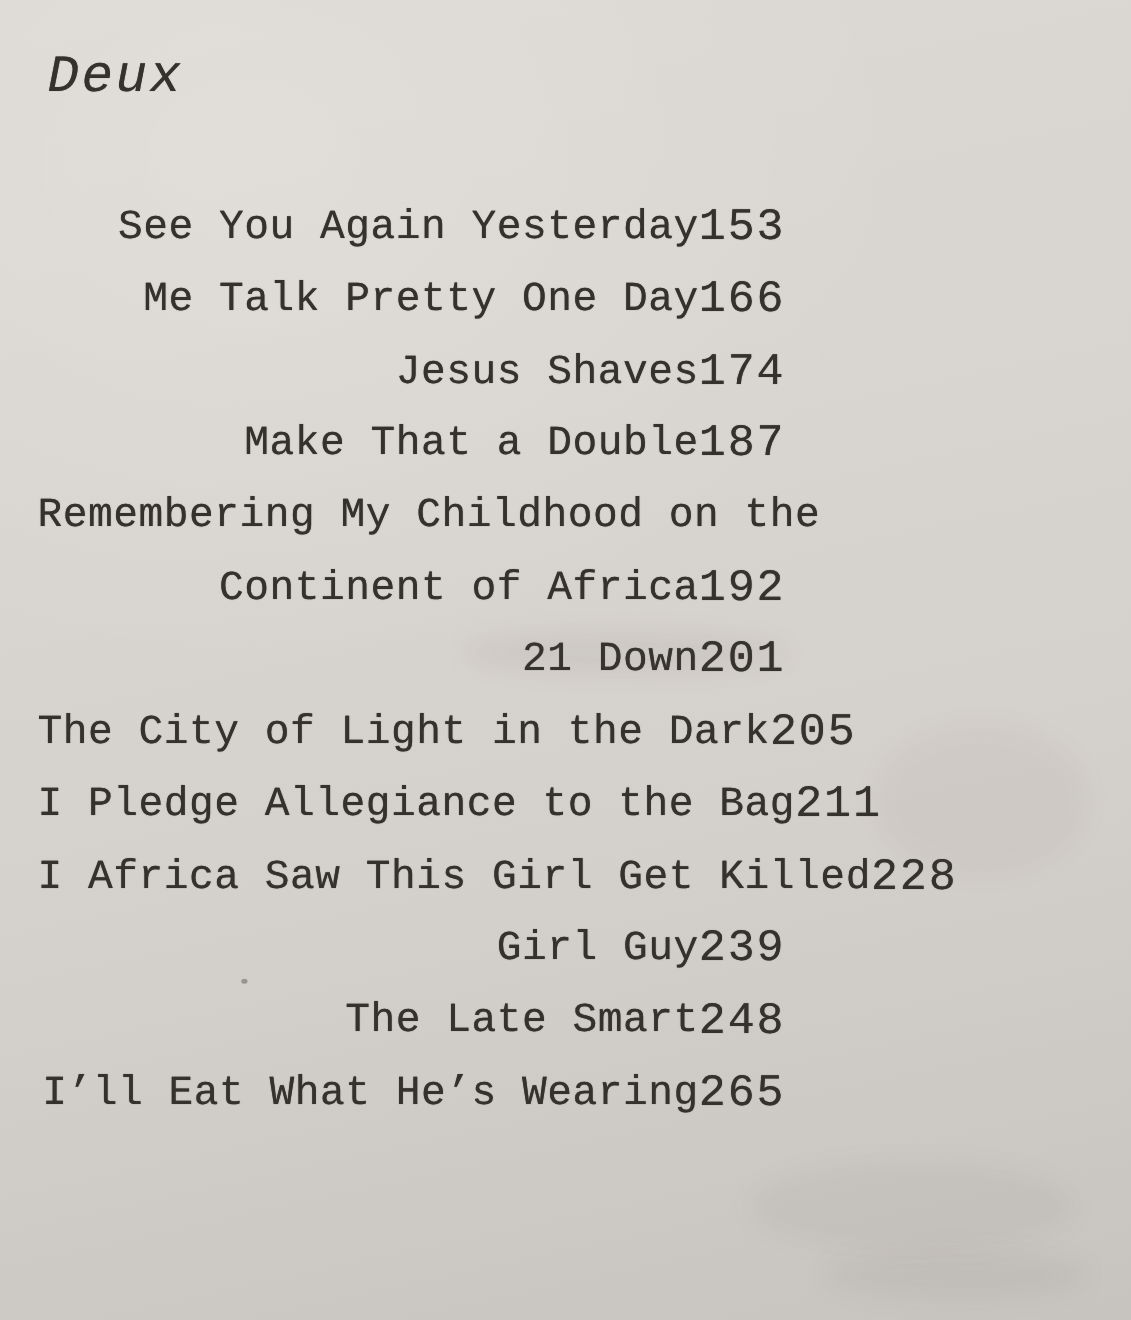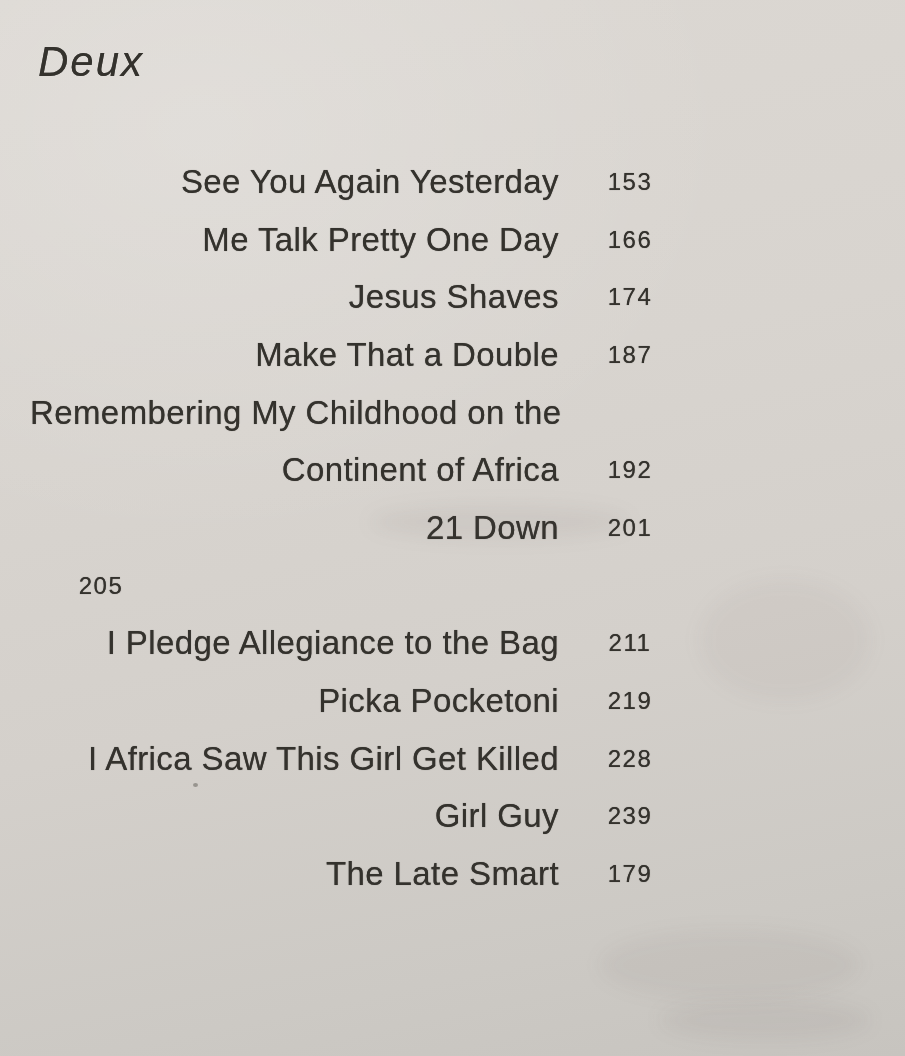--- a/index.html
+++ b/index.html
@@ -8,21 +8,21 @@
   }
   body {
     width: 905px;
     height: 1056px;
     overflow: hidden;
   }
   .page {
     position: relative;
     width: 905px;
     height: 1056px;
-    font-family: Liberation Sans, sans-serif;
+    font-family: Liberation Mono, monospace;
     color: #34322d;
     background:
       radial-gradient(ellipse 900px 700px at 22% 12%, rgba(255,255,255,0.18), rgba(255,255,255,0) 60%),
       linear-gradient(168deg, #dcd8d3 0%, #d8d4cf 38%, #d4d0cb 62%, #ccc9c4 86%, #c7c4bf 100%);
   }
   .heading {
     position: absolute;
     left: 38px;
     top: 38px;
     font-style: italic;
@@ -46,22 +46,22 @@
   .chapter-title {
     flex: 1;
     text-align: right;
     font-size: 33px;
     letter-spacing: 0.4px;
     white-space: nowrap;
     text-shadow: 0 0 0.7px rgba(40,38,34,0.8);
   }
   .page-number {
     width: 142px;
-    text-align: center;
-    font-size: 24px;
+    text-align: left;
+    font-size: 36px;
     letter-spacing: 1.5px;
     text-shadow: 0 0 0.7px rgba(40,38,34,0.8);
   }
   
   .smudge {
     position: absolute;
     border-radius: 50%;
     filter: blur(9px);
     pointer-events: none;
   }
@@ -109,41 +109,42 @@
   </div>
       <div class="toc-row">
     <span class="chapter-title">Continent of Africa</span>
     <span class="page-number">192</span>
   </div>
       <div class="toc-row">
     <span class="chapter-title">21 Down</span>
     <span class="page-number">201</span>
   </div>
       <div class="toc-row">
+    <span class="chapter-title">The City of Light in the Dark</span>
     <span class="page-number">205</span>
   </div>
       <div class="toc-row">
     <span class="chapter-title">I Pledge Allegiance to the Bag</span>
     <span class="page-number">211</span>
-  </div>
-      <div class="toc-row">
-    <span class="chapter-title">Picka Pocketoni</span>
-    <span class="page-number">219</span>
   </div>
       <div class="toc-row">
     <span class="chapter-title">I Africa Saw This Girl Get Killed</span>
     <span class="page-number">228</span>
   </div>
       <div class="toc-row">
     <span class="chapter-title">Girl Guy</span>
     <span class="page-number">239</span>
   </div>
       <div class="toc-row">
     <span class="chapter-title">The Late Smart</span>
-    <span class="page-number">179</span>
+    <span class="page-number">248</span>
+  </div>
+      <div class="toc-row">
+    <span class="chapter-title">I’ll Eat What He’s Wearing</span>
+    <span class="page-number">265</span>
   </div>
     </div>
 
   <div class="smudge smudge-1"></div>
   <div class="smudge smudge-2"></div>
   <div class="smudge smudge-3"></div>
   <div class="smudge smudge-4"></div>
   <div class="speck"></div>
 </div>
 

